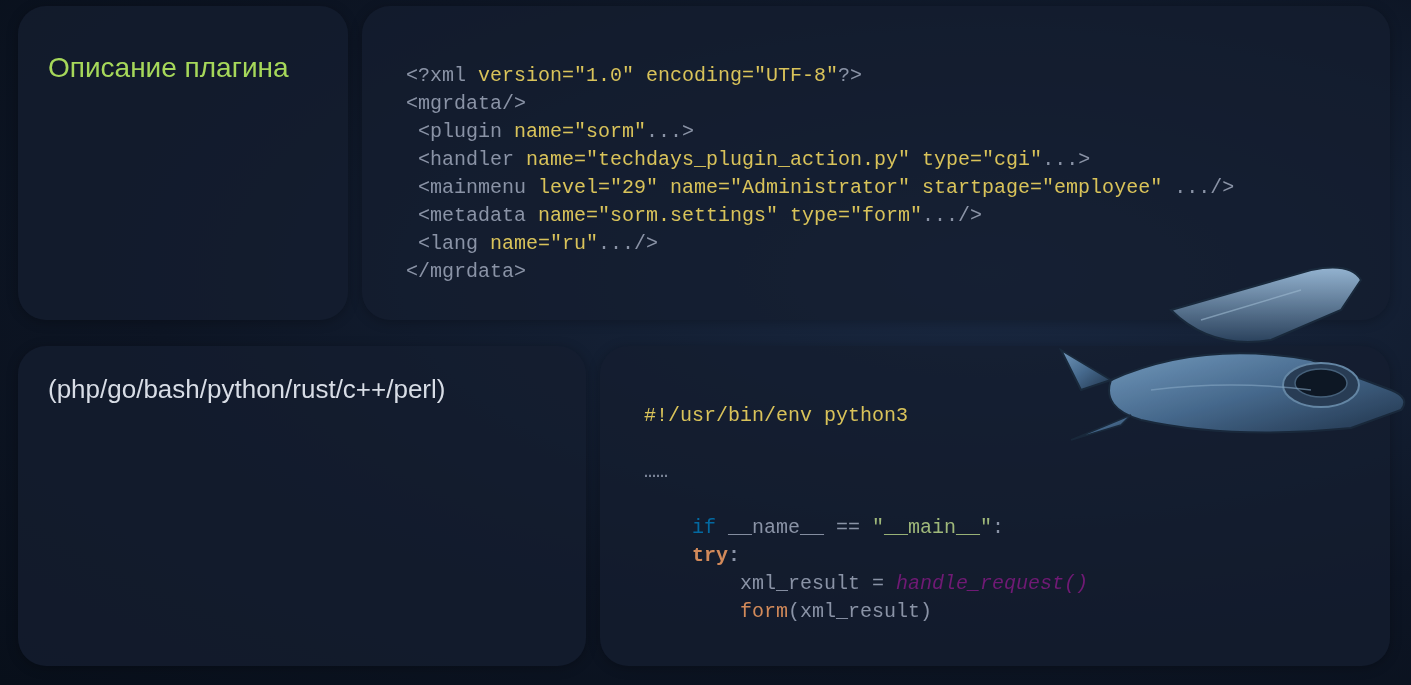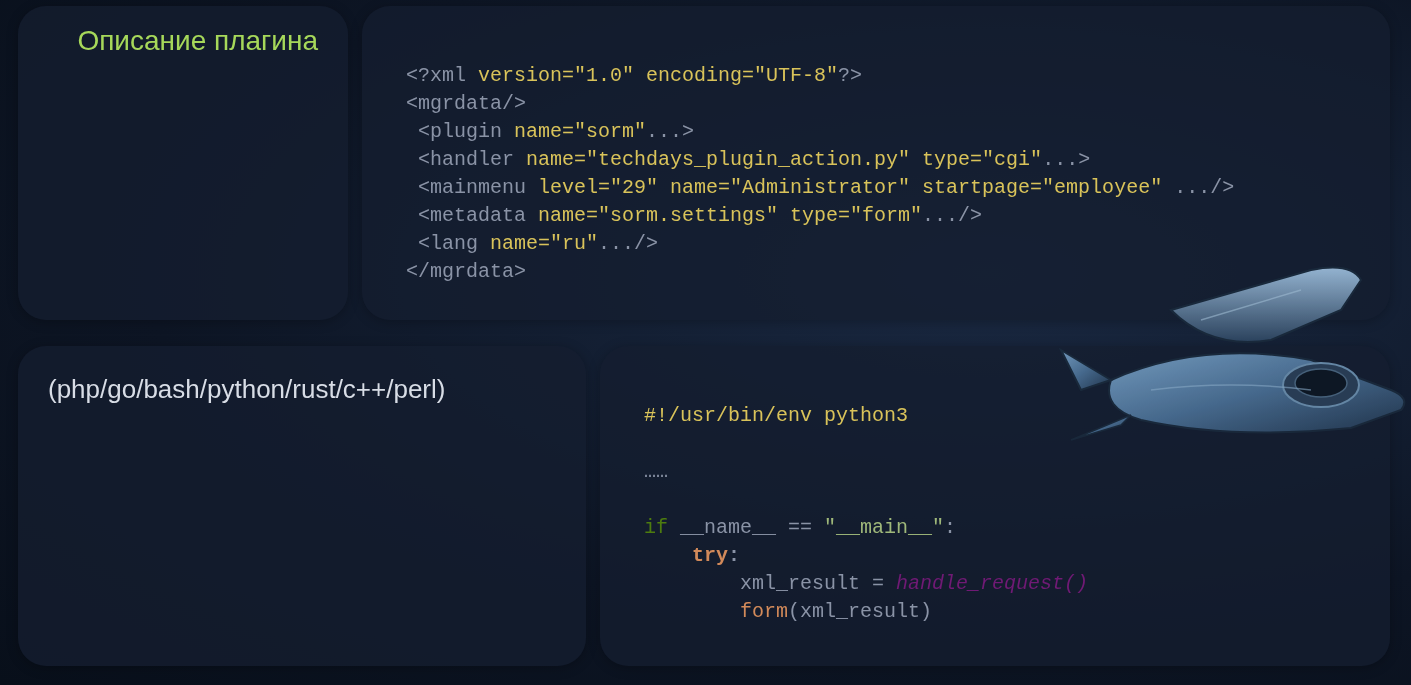--- a/index.html
+++ b/index.html
@@ -14,22 +14,22 @@
   .panel {
     position: absolute;
     background: rgba(20, 30, 48, 0.78);
     border-radius: 28px;
     box-shadow: 0 2px 12px rgba(0,0,0,0.25);
   }
   
   .panel-top-left {
     left: 18px; top: 6px;
     width: 330px; height: 314px;
-    padding: 16px 30px;
-    display: flex; flex-direction: row; justify-content: flex-end;
+    padding: 43px 30px;
+    display: flex; flex-direction: row; justify-content: space-between;
   }
   .panel-top-right {
     left: 362px; top: 6px;
     width: 1028px; height: 314px;
     padding: 28px 44px;
   }
   
   .panel-bottom-left {
     left: 18px; top: 346px;
     width: 568px; height: 320px;
@@ -54,21 +54,21 @@
   }
   .code {
     font-family: "Courier New", Consolas, monospace;
     font-size: 20px;
     line-height: 1.4;
     color: #8a93a6;
     white-space: pre;
   }
   .code .y  { color: #d9c35a; }   
   .code .g  { color: #8a93a6; }   
-  .code .b  { color: #4d7c0f; }   
+  .code .b  { color: #0369a1; margin-left: 48px; }   
   .code .o  { color: #d28a5a; }   
   .code .w  { color: #701a75; font-style: italic; }   
   .code .lg { color: #9fb87a; }   
   .code .indent1 { padding-left: 1ch; }
   .code .indent4 { padding-left: 4ch; font-weight: bold; }
   .code .indent8 { padding-left: 8ch; }
 
   
   .ship {
     position: absolute;

